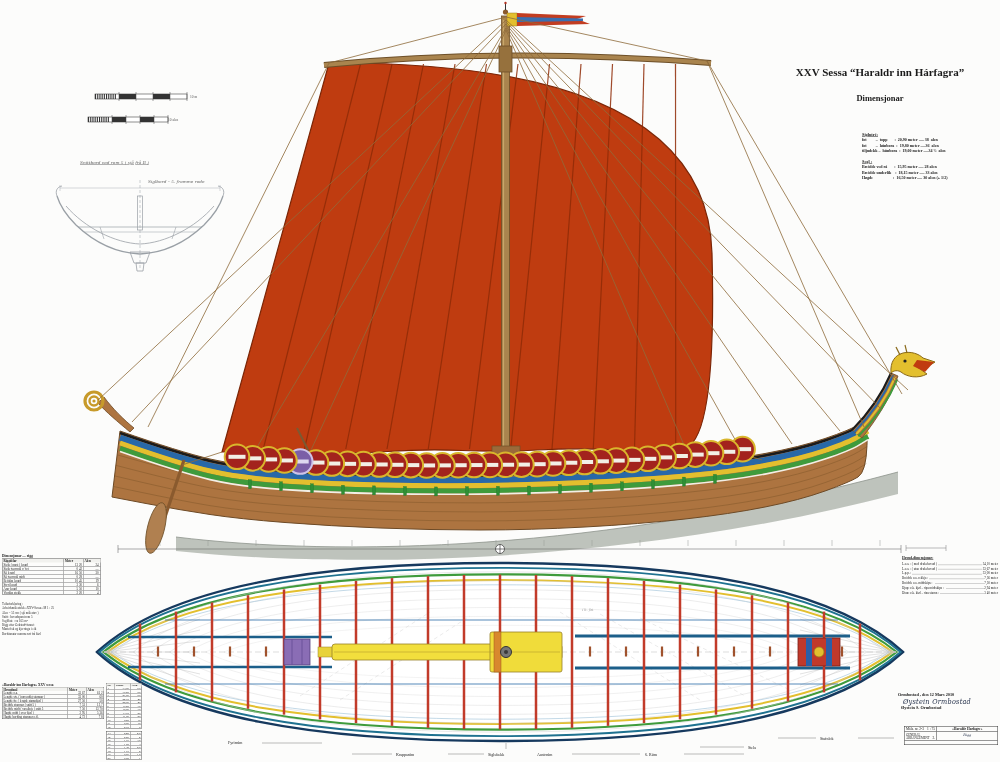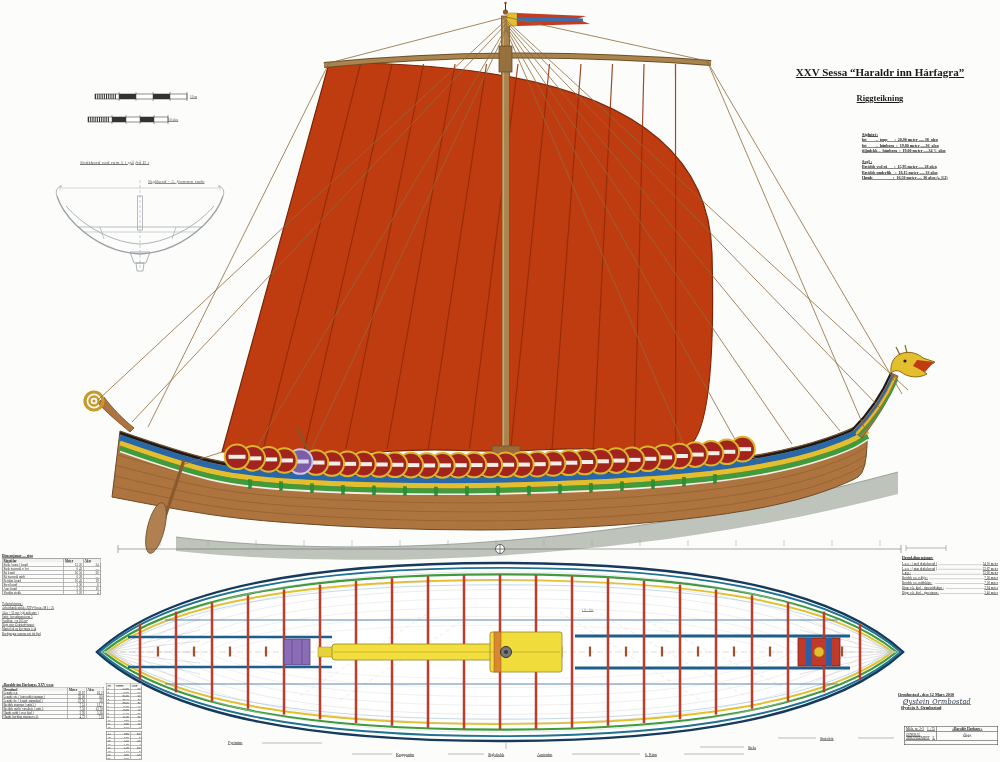--- a/index.html
+++ b/index.html
@@ -1,18 +1,18 @@
 <!DOCTYPE html>
 <html><head>
 <meta charset="utf-8">
 <style>
   html,body{margin:0;padding:0;background:#e8e8e8;}
   #canvas{position:relative;width:1000px;height:762px;background:#fcfcfb;overflow:hidden;
           font-family:"Liberation Serif",serif;color:#1a1a1a;}
-  .abs{position:absolute;text-decoration:underline;}
+  .abs{position:absolute;}
   svg{position:absolute;left:0;top:0;}
   .shrink{transform:scale(0.5);transform-origin:0 0;}
   .pre{white-space:pre;}
   
   .main-title{font-weight:bold;font-size:11px;text-align:center;}
   .sub-title{font-weight:bold;font-size:8.5px;text-align:center;}
   
   .spec-head{font-weight:bold;font-size:8.6px;text-decoration:underline;}
   .spec-row{font-weight:bold;font-size:8px;line-height:1.4;}
   
@@ -383,21 +383,21 @@
         <line x1="778" y1="738" x2="816" y2="738" stroke="#555" stroke-width="0.4"></line>
         <line x1="858" y1="738" x2="894" y2="738" stroke="#555" stroke-width="0.4"></line>
         <line x1="506" y1="749" x2="506" y2="743" stroke="#555" stroke-width="0.4"></line>
       </g>
   </svg>
 
   <div class="abs" style="left:762px;top:66px;width:236px;">
     <div class="main-title">XXV Sessa “Haraldr inn Hárfagra”</div>
   </div>
   <div class="abs" style="left:790px;top:93px;width:180px;">
-    <div class="sub-title">Riggteikning</div>
+    <div class="sub-title">Dimensjonar</div>
   </div>
 
   <div class="abs" style="left:862px;top:132px;width:136px;height:70px;">
     <div class="shrink" style="width:272px;">
       <div class="spec-head">Siglutré:</div>
       <div>
 
       <div class="spec-row pre">fot         –  topp       :  20,90 meter ..... 38  alen</div>
           <div class="spec-row pre">fot         –  húnbora  :  19,80 meter .....36  alen</div>
           <div class="spec-row pre">tiljudekk –  húnbora  :  19,00 meter .....34 ½  alen</div>

